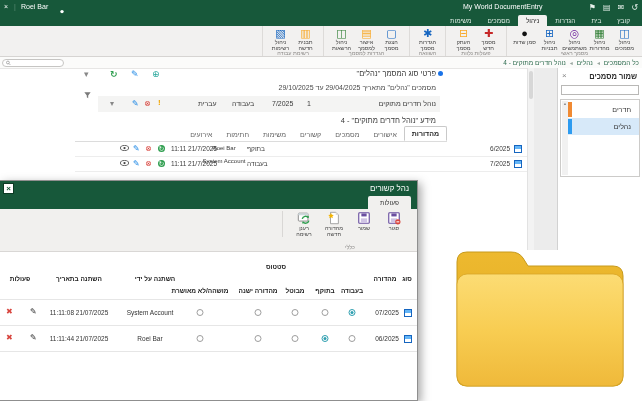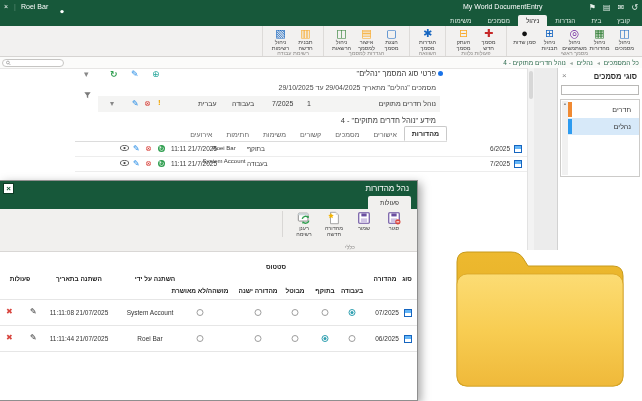--- a/index.html
+++ b/index.html
@@ -195,21 +195,21 @@
     <span>נוהל חדרים מתוקים - 4</span>
   </div>
 
   <div class="abs gray-gap"></div>
   <div class="abs vscroll">
       <div class="thumb"></div>
     </div>
 
   <div class="abs sidebar">
     <span class="abs sb-close">×</span>
-    <span class="abs sb-title">סוגי מסמכים</span>
+    <span class="abs sb-title">שמור מסמכים</span>
     <div class="abs sb-search"><input type="text" style=""></div>
     <div class="abs sb-list">
       <div class="abs sb-scroll"><span>▲</span></div>
       <div class="sb-item" style="top:1px;">
         <span class="lbl">חדרים</span>
         <span class="bar" style="background:#f08a33;"></span>
       </div>
       <div class="sb-item sel" style="top:18px;">
         <span class="lbl">נהלים</span>
         <span class="bar" style="background:#2d9bf0;"></span>
@@ -284,21 +284,21 @@
     <span style="left:96px;top:4px;direction:ltr;">11:11 21/7/2025</span>
     <span style="left:127px;top:2px;width:44px;text-align:center;font-size:6px;line-height:1.1;display:inline-block;">System Account</span>
     <span style="left:172px;top:4px;">בעבודה</span>
     <span style="right:17px;top:4px;direction:ltr;">7/2025</span>
     <span class="typeicon" style="position:absolute;right:5px;top:3.5px;"></span>
   </div>
 
   <div class="abs dialog">
     <div class="dlg-head">
       <div class="dlg-close" style="border:1px solid #0c3a24;">×</div>
-      <div class="dlg-title">נהל מהדורות</div>
+      <div class="dlg-title">נהל קשורים</div>
       <div class="dlg-tab">פעולות</div>
     </div>
     <div class="dlg-toolbar">
       <div class="dlg-btns">
         <div class="dbtn">
           <svg width="14" height="14" viewBox="0 0 16 16">
               <rect x="2" y="2" width="12" height="12" rx="1" fill="#fff" stroke="#6a4fa0" stroke-width="1.3"></rect>
               <rect x="5" y="2.8" width="6" height="3.4" fill="#6a4fa0"></rect>
               <rect x="4.4" y="8.4" width="7.2" height="5" fill="#cfc3e4"></rect>
               <circle cx="12.4" cy="12.4" r="3" fill="#d8453e"></circle>

